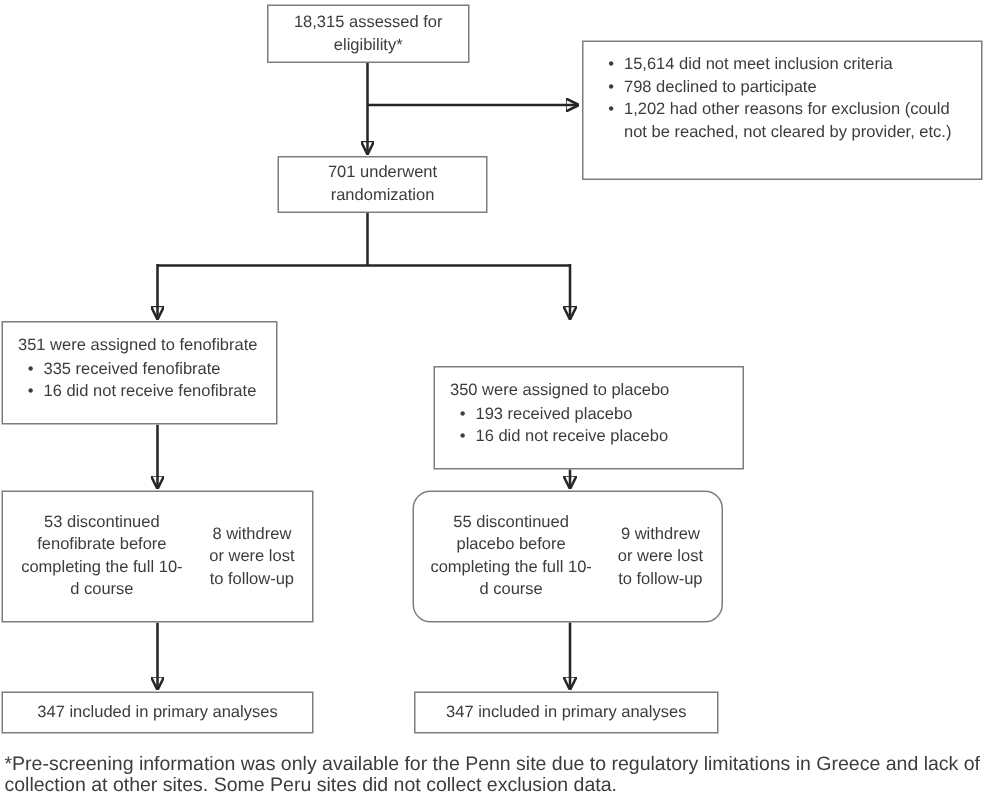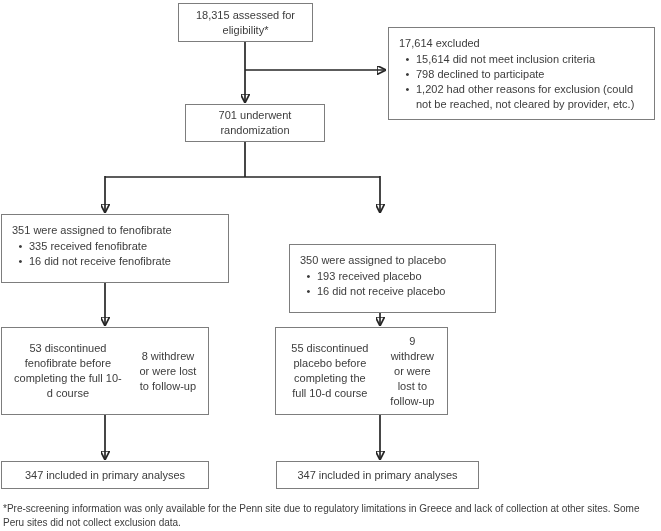--- a/index.html
+++ b/index.html
@@ -57,21 +57,21 @@
     align-items: center;
     text-align: center;
     gap: 14px;
     padding: 4px 10px;
   }
   .footnote {
     position: absolute;
     left: 3px;
     top: 502px;
     width: 656px;
-    font-size: 10px;
+    font-size: 13px;
     line-height: 14px;
     color: #3c3c3c;
     text-align: left;
   }
 </style>
 </head>
 <body>
 
 <div class="canvas">
 
@@ -91,40 +91,39 @@
     <path d="M380,283 V324" marker-end="url(#arw)"></path>
     <path d="M105,415 V458" marker-end="url(#arw)"></path>
     <path d="M380,415 V458" marker-end="url(#arw)"></path>
   </svg>
 
   <div class="box center-box" style="left:178px; top:3px; width:135px; height:39px;">
     <div>18,315 assessed for eligibility*</div>
   </div>
 
   <div class="box list-box" style="left:388px; top:27px; width:267px; height:93px;">
-    <div class="box-title">17,614 excluded</div>
     <div class="bullet-row">
       <span class="bullet-glyph">•</span>
       <span class="bullet-text">15,614 did not meet inclusion criteria</span>
     </div>
     <div class="bullet-row">
       <span class="bullet-glyph">•</span>
       <span class="bullet-text">798 declined to participate</span>
     </div>
     <div class="bullet-row">
       <span class="bullet-glyph">•</span>
       <span class="bullet-text">1,202 had other reasons for exclusion (could not be reached, not cleared by provider, etc.)</span>
     </div>
   </div>
 
   <div class="box center-box" style="left:173px; top:104px; width:140px; height:38px;margin-left:12px;">
     <div>701 underwent randomization</div>
   </div>
 
-  <div class="box list-box" style="left:1px; top:214px; width:228px; height:69px;">
+  <div class="box list-box" style="left:1px; top:214px; width:184px; height:69px;">
     <div class="box-title">351 were assigned to fenofibrate</div>
     <div class="bullet-row">
       <span class="bullet-glyph">•</span>
       <span class="bullet-text">335 received fenofibrate</span>
     </div>
     <div class="bullet-row">
       <span class="bullet-glyph">•</span>
       <span class="bullet-text">16 did not receive fenofibrate</span>
     </div>
   </div>
@@ -139,21 +138,21 @@
       <span class="bullet-glyph">•</span>
       <span class="bullet-text">16 did not receive placebo</span>
     </div>
   </div>
 
   <div class="box para-box" style="left:1px; top:327px; width:208px; height:88px;">
     <div>53 discontinued fenofibrate before completing the full 10-d course</div>
     <div>8 withdrew or were lost to follow-up</div>
   </div>
 
-  <div class="box para-box" style="left:275px; top:327px; width:173px; height:88px;">
+  <div class="box para-box" style="left:275px; top:327px; width:207px; height:88px;border-radius:12px;">
     <div>55 discontinued placebo before completing the full 10-d course</div>
     <div>9 withdrew or were lost to follow-up</div>
   </div>
 
   <div class="box center-box" style="left:1px; top:461px; width:208px; height:28px;">
     <div>347 included in primary analyses</div>
   </div>
 
   <div class="box center-box" style="left:276px; top:461px; width:203px; height:28px;">
     <div>347 included in primary analyses</div>

